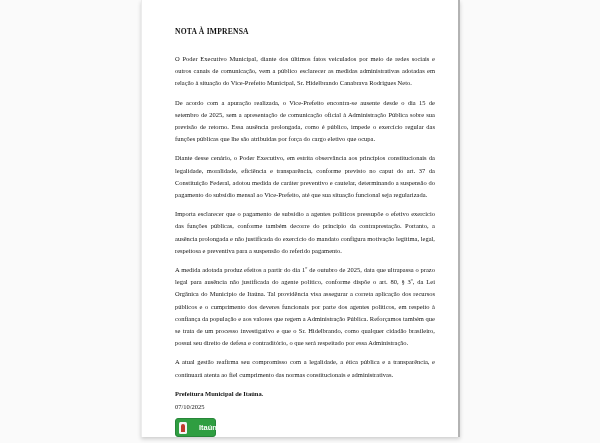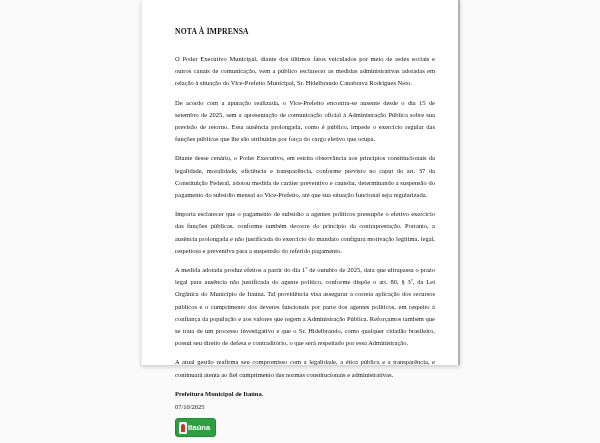--- a/index.html
+++ b/index.html
@@ -7,21 +7,21 @@
     width: 600px; height: 443px;
     background: #fafafa;
     font-family: "Liberation Serif", serif;
     overflow: hidden;
   }
   .canvas { position: relative; width: 600px; height: 443px; }
 
   .page {
     position: absolute;
     left: 141px; top: 0;
-    width: 319px; height: 365px;
+    width: 319px; height: 437px;
     box-sizing: border-box;
     background: #ffffff;
     border-left: 1px solid #ececec;
     border-right: 2px solid #b3b3b3;
     box-shadow: 0 2px 4px rgba(0,0,0,0.18);
     padding: 27px 23px 4px 33px;
   }
 
   .doc-title {
     font-size: 7.6px;
@@ -45,21 +45,21 @@
   .logo {
     margin-top: 5px;
     width: 41px; height: 19px;
     box-sizing: border-box;
     background: #2f9e41;
     border: 1px solid #28863a;
     border-radius: 3px;
     display: flex;
     align-items: center;
     padding: 0 3px;
-    gap: 1px;
+    gap: 12px;
   }
   .logo-icon {
     width: 8px; height: 12px;
     background: #f4f4f4;
     border-radius: 1.5px;
     position: relative;
     flex: 0 0 auto;
   }
   .logo-icon::after {
     content: "";

